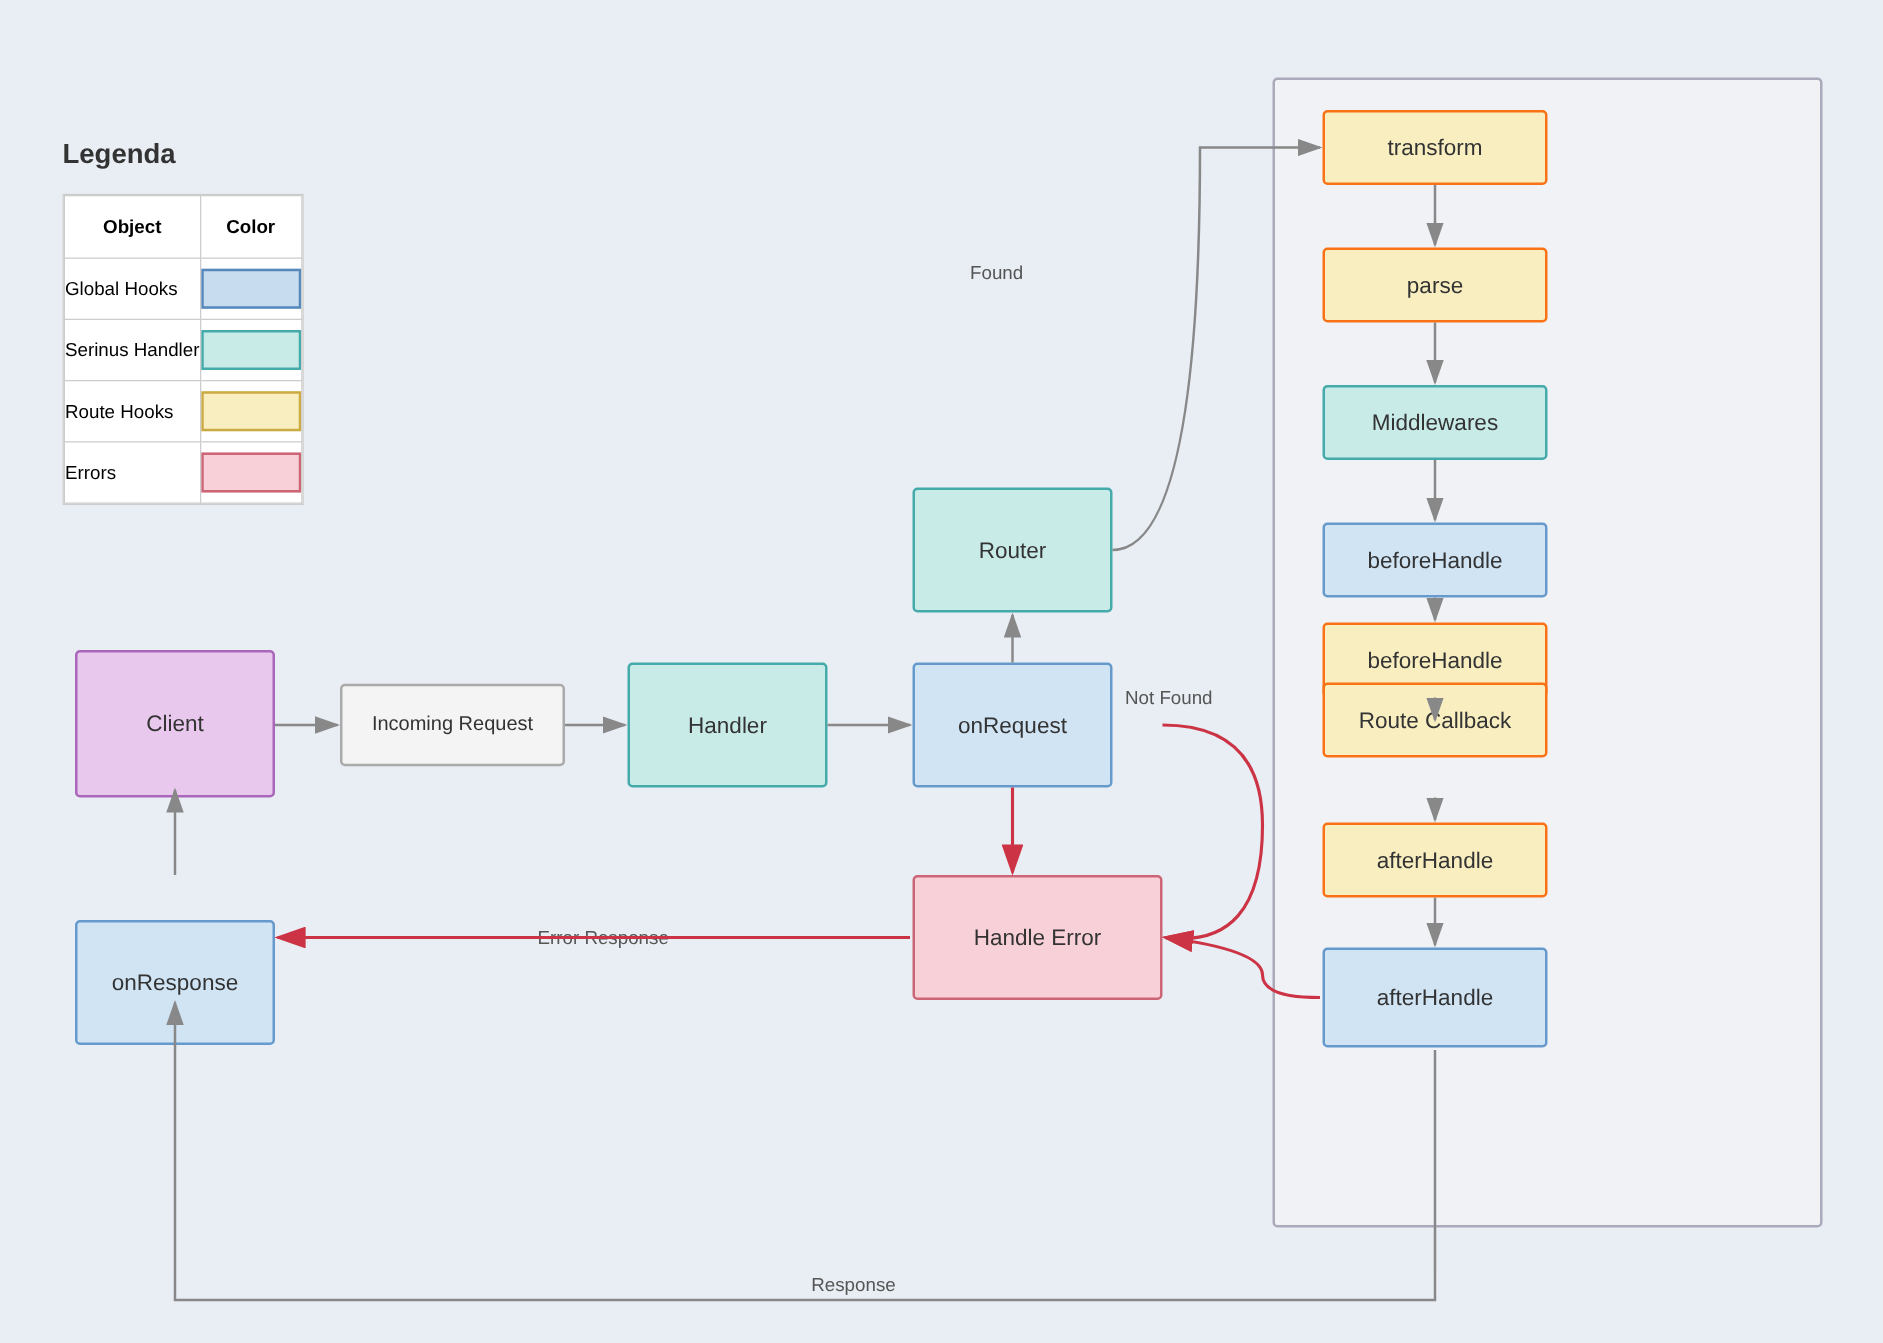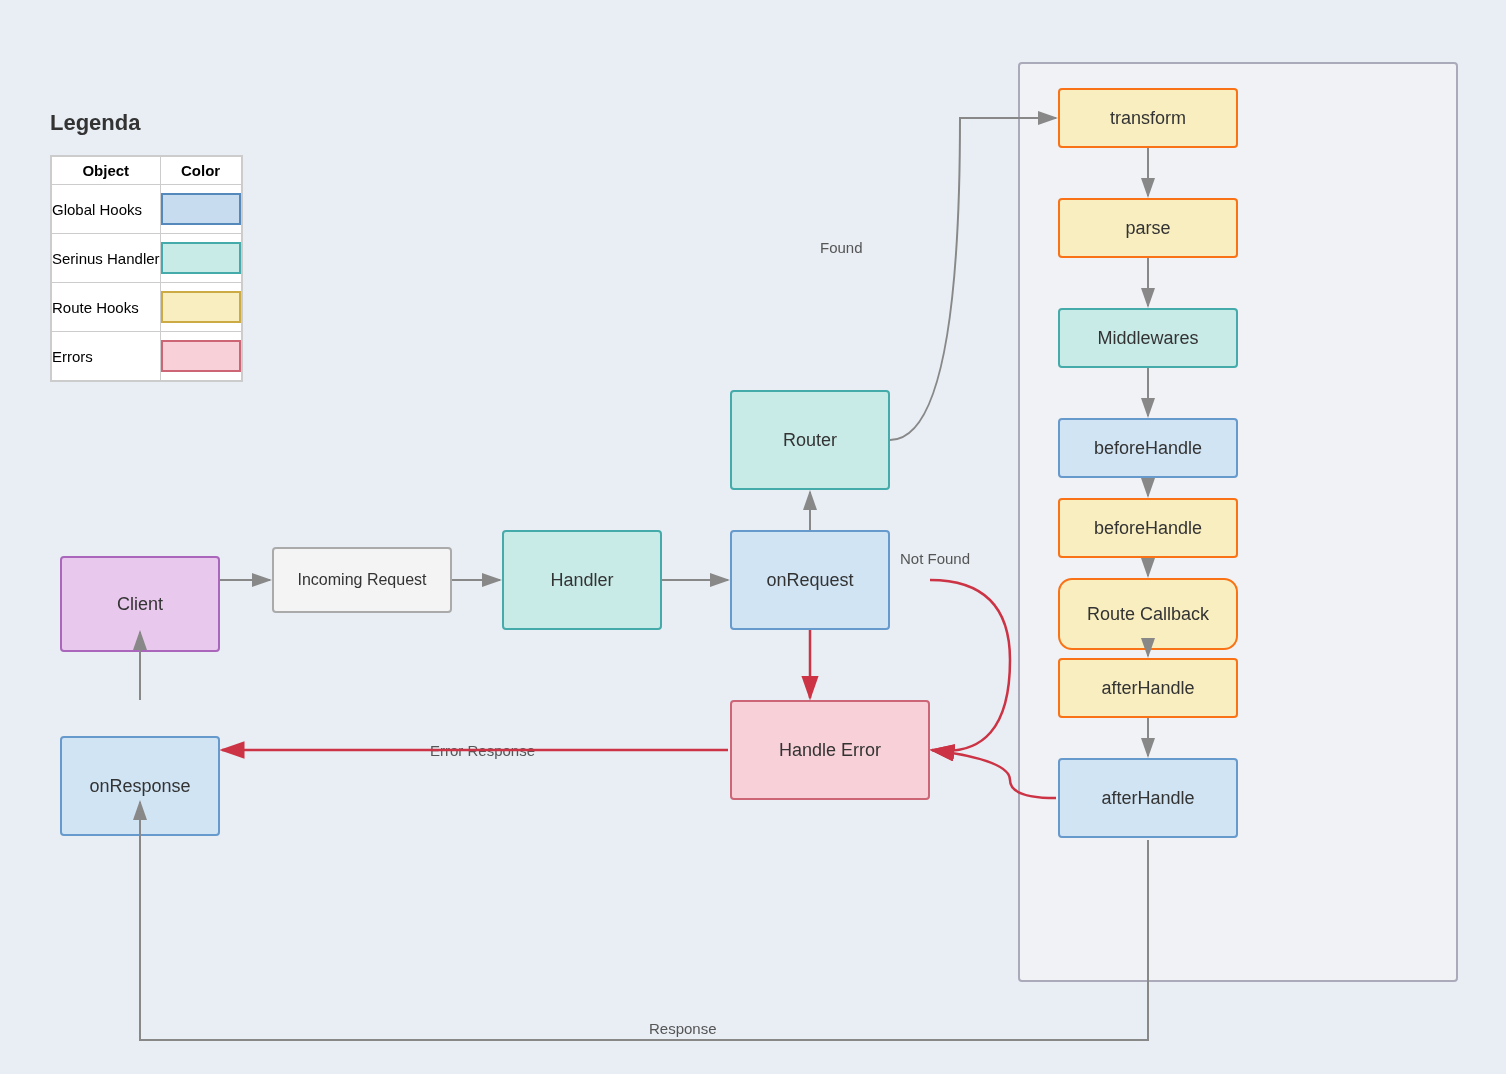--- a/index.html
+++ b/index.html
@@ -42,21 +42,21 @@
       font-size: 22px;
       font-weight: 600;
       color: #333;
     }
     .legend table {
       border-collapse: collapse;
       font-size: 15px;
     }
     .legend th {
       font-weight: 700;
-      padding: 5px 16px;
+      padding: 16px 16px;
       border: 1px solid #ccc;
       background: white;
     }
     .legend td {
       padding: 8px 0;
       border: 1px solid #ccc;
     }
     .color-cell {
       width: 80px;
       height: 32px;
@@ -165,38 +165,38 @@
         <tr>
           <td>Errors</td>
           <td>
               <div class="color-cell color-pink"></div>
             </td>
         </tr>
       </tbody>
     </table>
   </div>
 
-  <div class="node node-purple" style="left:60px;top:556px;width:160px;height:96px;">Client</div>
+  <div class="node node-purple" style="left:60px;top:520px;width:160px;height:118px;">Client</div>
   <div class="node node-white" style="left:272px;top:547px;width:180px;height:66px;font-size:16px;">Incoming Request</div>
   <div class="node node-teal" style="left:502px;top:530px;width:160px;height:100px;">Handler</div>
   <div class="node node-blue" style="left:730px;top:530px;width:160px;height:100px;">onRequest</div>
   <div class="node node-teal" style="left:730px;top:390px;width:160px;height:100px;">Router</div>
   <div class="node node-pink" style="left:730px;top:700px;width:200px;height:100px;">Handle Error</div>
   <div class="node node-blue" style="left:60px;top:736px;width:160px;height:100px;">onResponse</div>
 
   <div class="node node-yellow" style="left:1058px;top:88px;width:180px;height:60px;">transform</div>
   <div class="node node-yellow" style="left:1058px;top:198px;width:180px;height:60px;">parse</div>
   <div class="node node-teal" style="left:1058px;top:308px;width:180px;height:60px;">Middlewares</div>
   <div class="node node-blue" style="left:1058px;top:418px;width:180px;height:60px;">beforeHandle</div>
   <div class="node node-yellow" style="left:1058px;top:498px;width:180px;height:60px;">beforeHandle</div>
-  <div class="node node-yellow" style="left:1058px;top:578px;width:180px;height:72px;border-radius:14px;">Route Callback</div>
+  <div class="node node-yellow" style="left:1058px;top:546px;width:180px;height:60px;">Route Callback</div>
   <div class="node node-yellow" style="left:1058px;top:658px;width:180px;height:60px;">afterHandle</div>
   <div class="node node-blue" style="left:1058px;top:758px;width:180px;height:80px;">afterHandle</div>
 
-  <div class="label-text" style="left:820px;top:210px;margin-top:29px;">Found</div>
+  <div class="label-text" style="left:776px;top:210px;">Found</div>
   <div class="label-text" style="left:900px;top:550px;">Not Found</div>
   <div class="label-text" style="left:430px;top:742px;">Error Response</div>
   <div class="label-text" style="left:610px;top:1020px;margin-left:39px;">Response</div>
 
   <svg id="arrows">
     <defs>
       <marker id="arrowGray" markerWidth="10" markerHeight="7" refX="9" refY="3.5" orient="auto">
         <polygon points="0 0, 10 3.5, 0 7" fill="#888"></polygon>
       </marker>
       <marker id="arrowRed" markerWidth="10" markerHeight="7" refX="9" refY="3.5" orient="auto">

